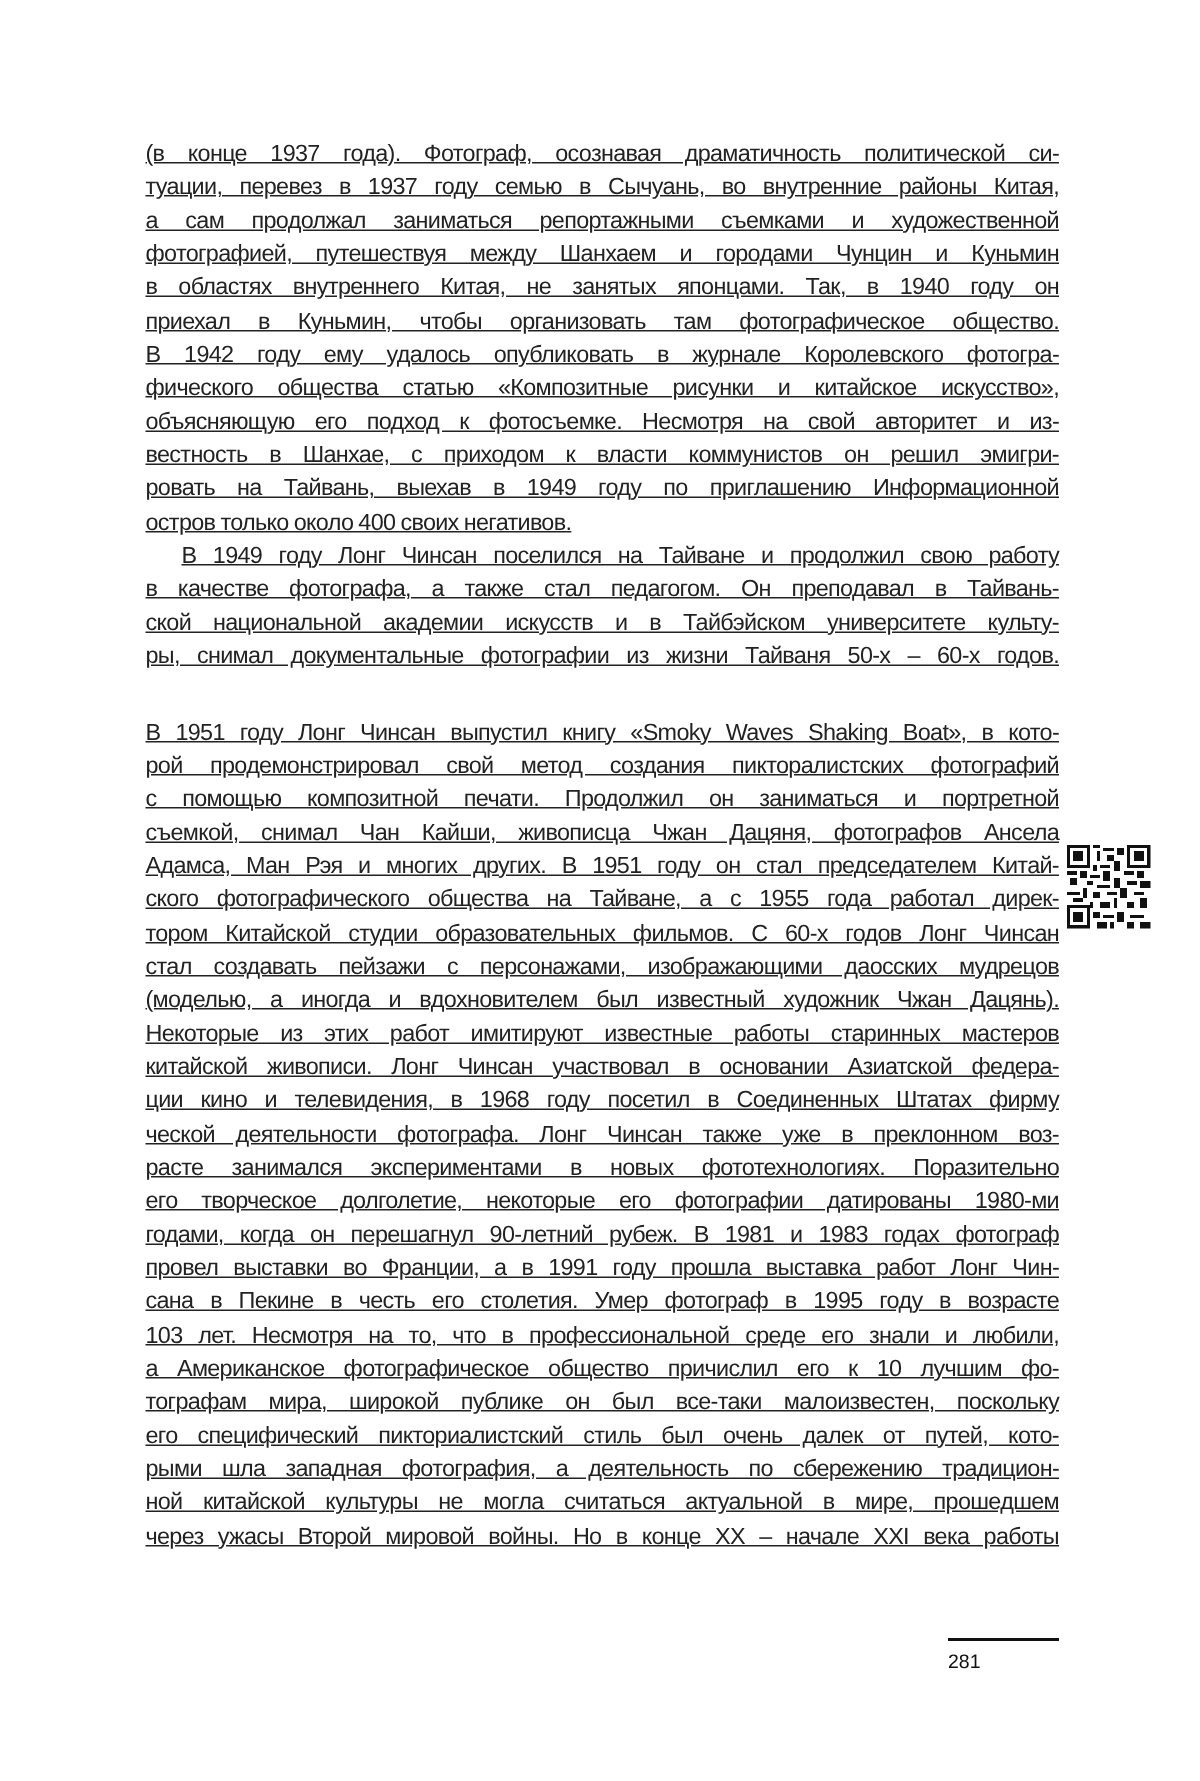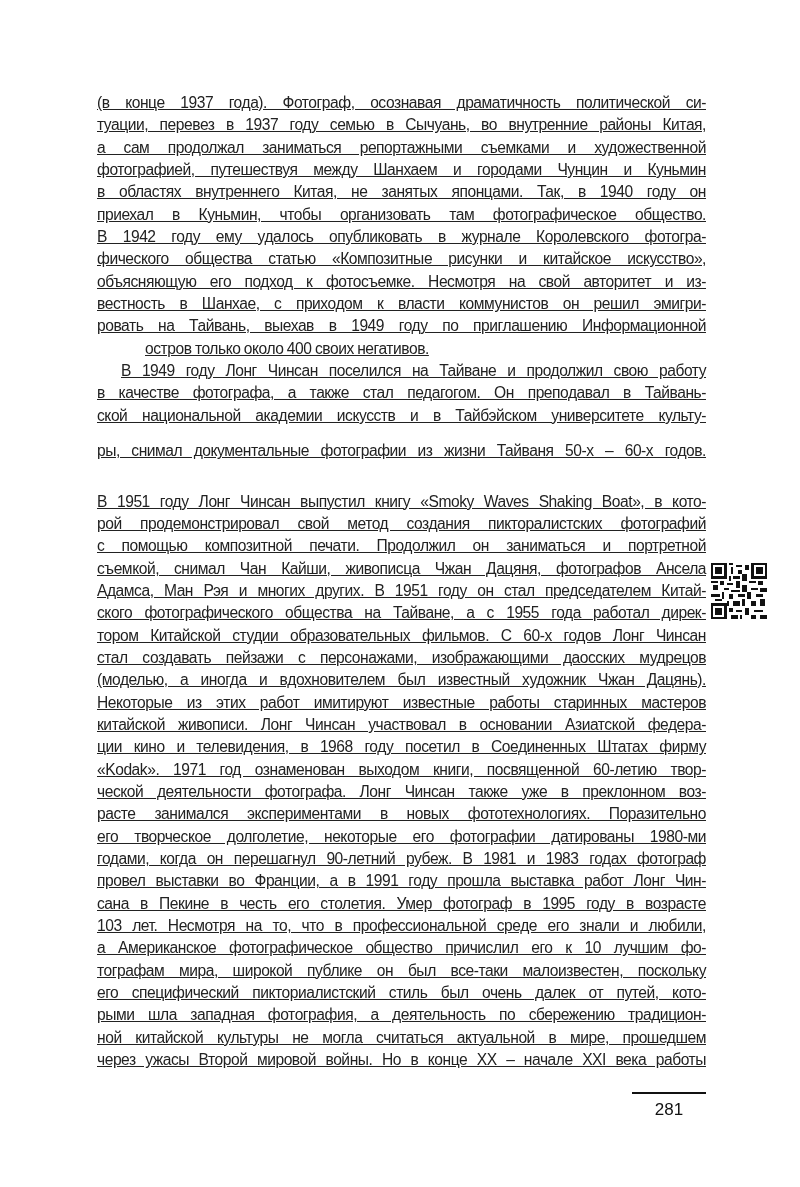--- a/index.html
+++ b/index.html
@@ -6,60 +6,59 @@
   body {
     width: 800px; height: 1187px; background: #ffffff; position: relative; overflow: hidden;
     font-family: "Liberation Sans", sans-serif; color: #222;
   }
   .page { position: absolute; left: 97px; top: 92px; width: 609px; text-decoration: underline; }
   .line {
     height: 22.35px; line-height: 22.35px; font-size: 15.6px;
     white-space: nowrap; text-align: justify; text-align-last: justify;
     letter-spacing: -0.45px; word-spacing: -0.5px;
   }
-  .line.last { text-align-last: left; margin-left: 48px; }
+  .line.last { text-align-last: left; }
   .line.indent { text-indent: 24px; }
   .qr { position: absolute; left: 711px; top: 563px; width: 56px; height: 56px; }
   .rule { position: absolute; left: 632px; top: 1092px; width: 74px; height: 2px; background: #111; }
-  .pagenum { position: absolute; left: 632px; width: 74px; top: 1100px; text-align: center;
-    font-size: 17px; color: #111; font-family: "Liberation Sans", sans-serif; }
+  .pagenum { position: absolute; left: 632px; width: 74px; top: 1100px; text-align: left;
+    font-size: 13px; color: #111; font-family: "Liberation Sans", sans-serif; }
 </style>
 </head>
 <body>
 
 <div class="page" id="page-body">
     <div class="line" style="white-space: nowrap;">(в конце 1937 года). Фотограф, осознавая драматичность политической си-</div>
     <div class="line" style="white-space: nowrap;">туации, перевез в 1937 году семью в Сычуань, во внутренние районы Китая,</div>
     <div class="line" style="white-space: nowrap;">а сам продолжал заниматься репортажными съемками и художественной</div>
     <div class="line" style="white-space: nowrap;">фотографией, путешествуя между Шанхаем и городами Чунцин и Куньмин</div>
     <div class="line" style="white-space: nowrap;">в областях внутреннего Китая, не занятых японцами. Так, в 1940 году он</div>
     <div class="line" style="white-space: nowrap;">приехал в Куньмин, чтобы организовать там фотографическое общество.</div>
     <div class="line" style="white-space: nowrap;">В 1942 году ему удалось опубликовать в журнале Королевского фотогра-</div>
     <div class="line" style="white-space: nowrap;">фического общества статью «Композитные рисунки и китайское искусство»,</div>
     <div class="line" style="white-space: nowrap;">объясняющую его подход к фотосъемке. Несмотря на свой авторитет и из-</div>
     <div class="line" style="white-space: nowrap;">вестность в Шанхае, с приходом к власти коммунистов он решил эмигри-</div>
     <div class="line" style="white-space: nowrap;">ровать на Тайвань, выехав в 1949 году по приглашению Информационной</div>
     <div class="line last" style="white-space: nowrap;">остров только около 400 своих негативов.</div>
     <div class="line indent" style="white-space: nowrap;">В 1949 году Лонг Чинсан поселился на Тайване и продолжил свою работу</div>
     <div class="line" style="white-space: nowrap;">в качестве фотографа, а также стал педагогом.  Он преподавал в Тайвань-</div>
     <div class="line" style="white-space: nowrap;">ской национальной академии искусств и в Тайбэйском университете культу-</div>
-    <div class="line" style="white-space: nowrap; margin-top: 13px;">ры, снимал документальные фотографии из жизни Тайваня 50-х – 60-х годов.</div>
+    <div class="line" style="white-space: nowrap;">ры, снимал документальные фотографии из жизни Тайваня 50-х – 60-х годов.</div>
     <div class="line" style="white-space: nowrap; margin-top: 28px;">В 1951 году Лонг Чинсан выпустил книгу «Smoky Waves Shaking Boat», в кото-</div>
     <div class="line" style="white-space: nowrap;">рой продемонстрировал свой метод создания пикторалистских фотографий</div>
     <div class="line" style="white-space: nowrap;">с помощью композитной печати. Продолжил он заниматься и портретной</div>
     <div class="line" style="white-space: nowrap;">съемкой, снимал Чан Кайши, живописца Чжан Дацяня, фотографов Ансела</div>
     <div class="line" style="white-space: nowrap;">Адамса, Ман Рэя и многих других. В 1951 году он стал председателем Китай-</div>
     <div class="line" style="white-space: nowrap;">ского фотографического общества на Тайване, а с 1955 года работал дирек-</div>
     <div class="line" style="white-space: nowrap;">тором Китайской студии образовательных фильмов. С 60-х годов Лонг Чинсан</div>
     <div class="line" style="white-space: nowrap;">стал создавать пейзажи с персонажами, изображающими даосских мудрецов</div>
     <div class="line" style="white-space: nowrap;">(моделью, а иногда и вдохновителем был известный художник Чжан Дацянь).</div>
     <div class="line" style="white-space: nowrap;">Некоторые из этих работ имитируют известные работы старинных мастеров</div>
     <div class="line" style="white-space: nowrap;">китайской живописи. Лонг Чинсан участвовал в основании Азиатской федера-</div>
     <div class="line" style="white-space: nowrap;">ции кино и телевидения, в 1968 году посетил в Соединенных Штатах фирму</div>
-    <div class="line" style="white-space: nowrap;">«Kodak». 1971 год ознаменован выходом книги, посвященной 60-летию твор-</div>
     <div class="line" style="white-space: nowrap;">ческой деятельности фотографа. Лонг Чинсан также уже в преклонном воз-</div>
     <div class="line" style="white-space: nowrap;">расте занимался экспериментами в новых фототехнологиях. Поразительно</div>
     <div class="line" style="white-space: nowrap;">его творческое долголетие, некоторые его фотографии датированы 1980-ми</div>
     <div class="line" style="white-space: nowrap;">годами, когда он перешагнул 90-летний рубеж. В 1981 и 1983 годах фотограф</div>
     <div class="line" style="white-space: nowrap;">провел выставки во Франции, а в 1991 году прошла выставка работ Лонг Чин-</div>
     <div class="line" style="white-space: nowrap;">сана в Пекине в честь его столетия. Умер фотограф в 1995 году в возрасте</div>
     <div class="line" style="white-space: nowrap;">103 лет. Несмотря на то, что в профессиональной среде его знали и любили,</div>
     <div class="line" style="white-space: nowrap;">а Американское фотографическое общество причислил его к 10 лучшим фо-</div>
     <div class="line" style="white-space: nowrap;">тографам мира, широкой публике он был все-таки малоизвестен, поскольку</div>
     <div class="line" style="white-space: nowrap;">его специфический пикториалистский стиль был очень далек от путей, кото-</div>

